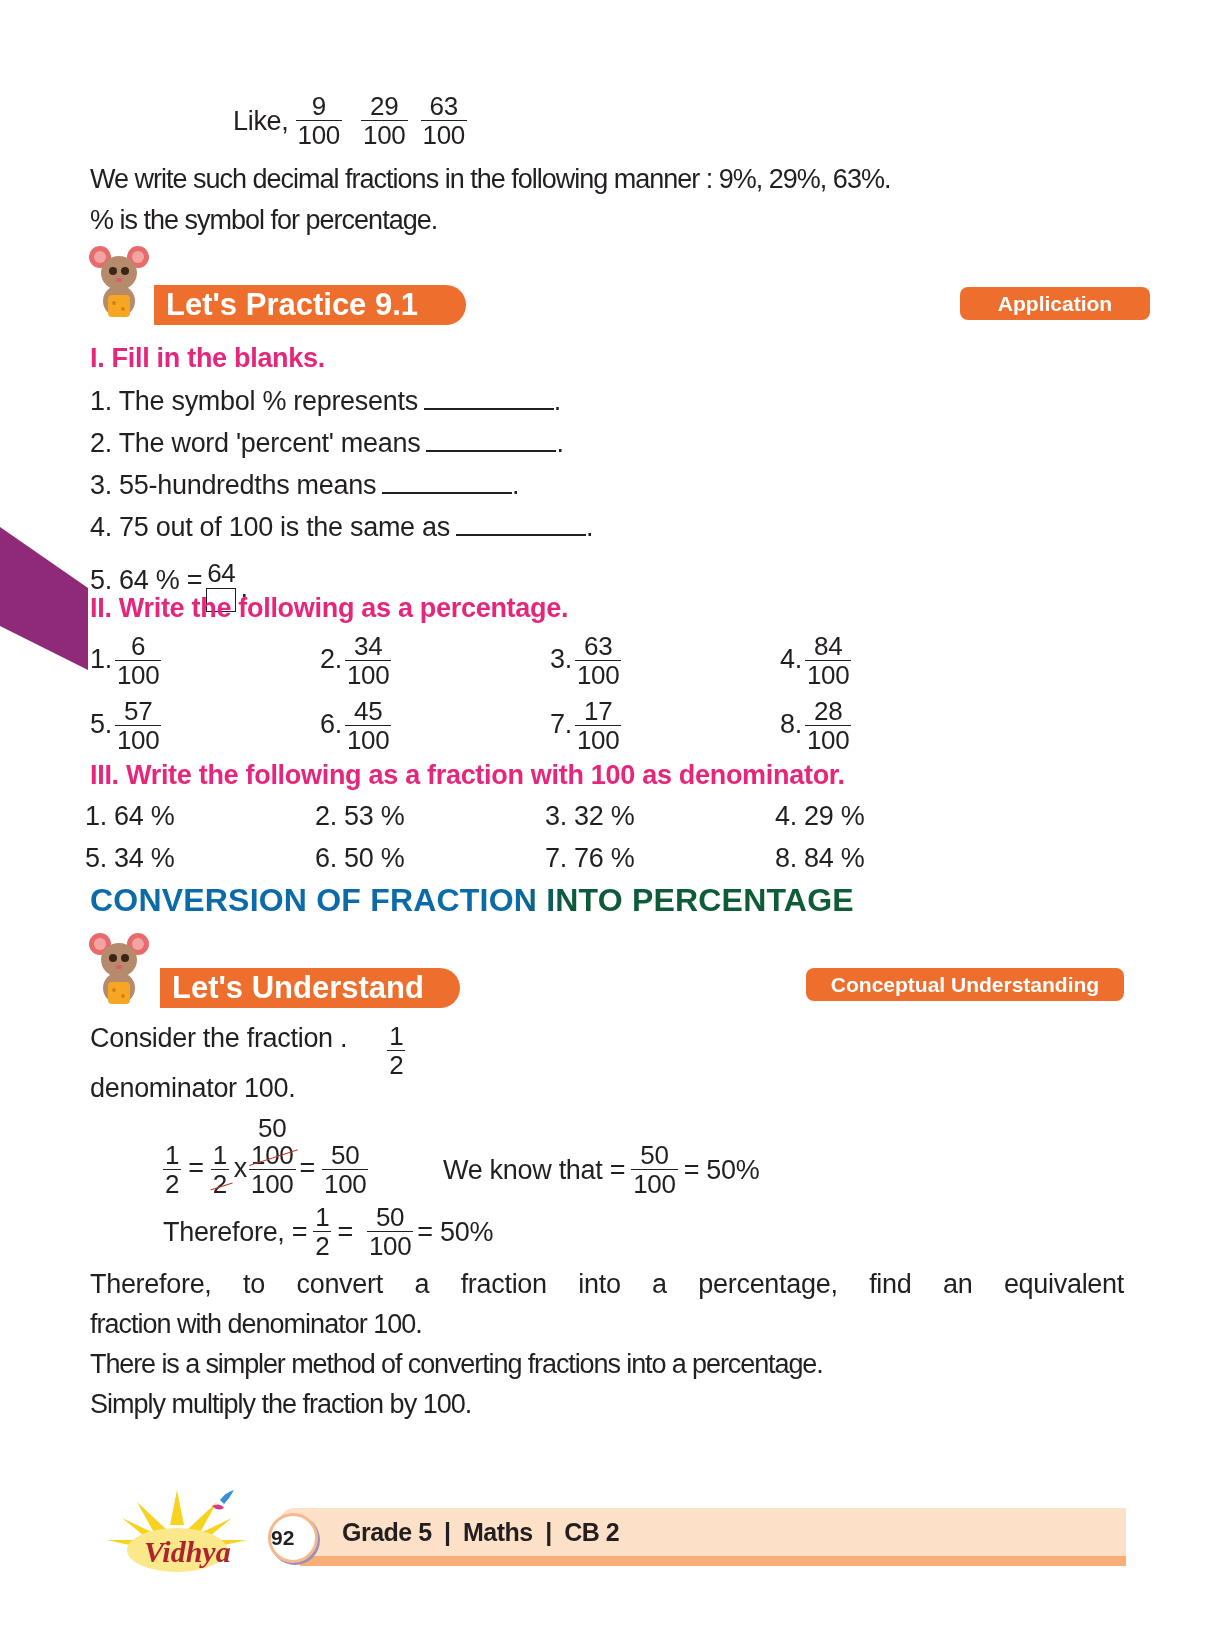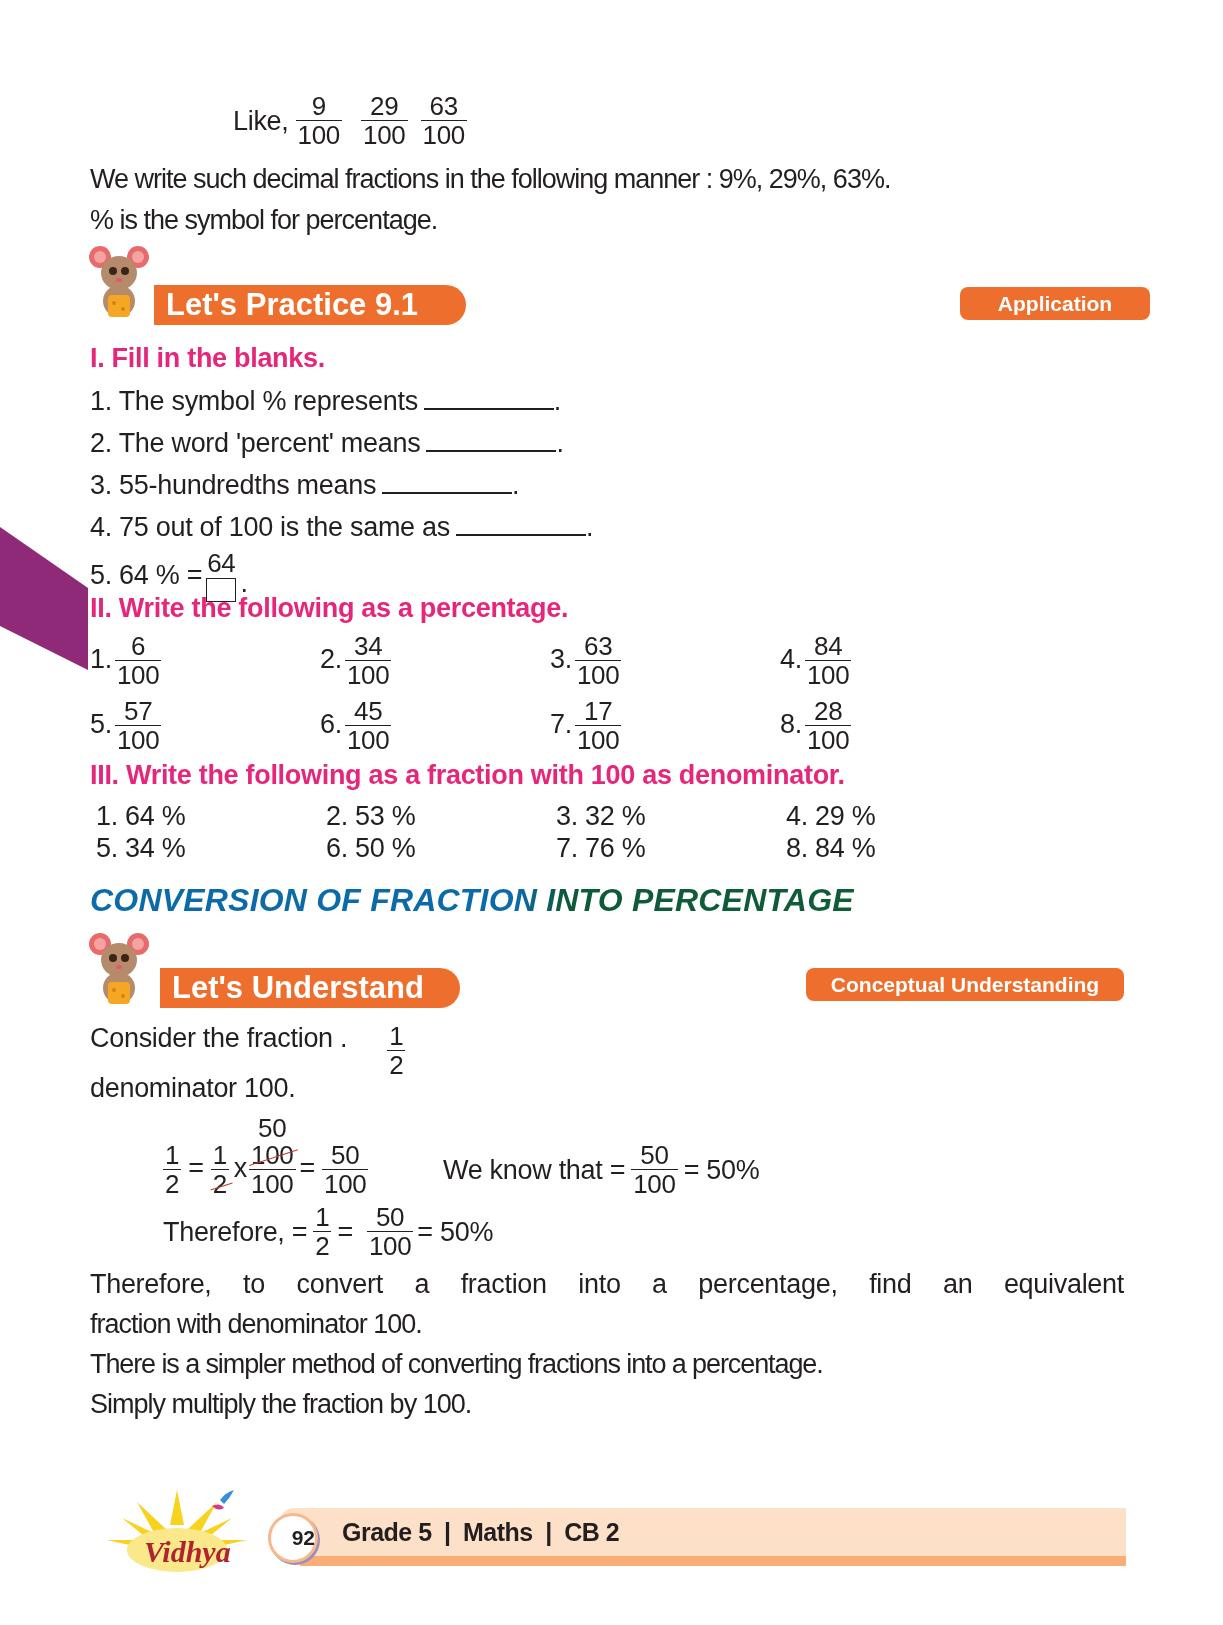--- a/index.html
+++ b/index.html
@@ -11,21 +11,21 @@
   .frac .num { padding:0 2px; }
   .frac .den { border-top:1.6px solid #231f20; padding:0 2px; }
   .pink { color:#e5267b; font-weight:bold; font-size:27px; letter-spacing:-0.3px; }
   .blank { display:inline-block; width:130px; border-bottom:2px solid #231f20; margin-left:6px; height:22px; }
   .banner { background:#ee6f2d; color:#fff; font-weight:bold; font-size:31px; border-radius:0 22px 22px 0; height:40px; line-height:40px; padding-left:12px; }
   .badge { background:#ee6f2d; color:#fff; font-weight:bold; font-size:21px; border-radius:8px; height:33px; line-height:33px; text-align:center; }
   .mouse { width:62px; height:78px; }
   .grid4 { display:grid; grid-template-columns:230px 230px 230px 230px; }
   .heading-grad { font-weight:bold; font-size:32px; letter-spacing:0.2px;
      background:linear-gradient(90deg,#0b6aa8 0%,#0b6aa8 56%,#0d5a3a 62%,#0f5d35 100%);
-     -webkit-background-clip:text; background-clip:text; color:transparent;font-style:italic; }
+     -webkit-background-clip:text; background-clip:text; color:transparent; }
   .strike { position:relative; }
   .strike::after { content:""; position:absolute; left:-3px; right:-6px; top:55%; border-top:1.5px solid #c0392b; transform:rotate(-18deg); }
   .footer-band { background:#fde0c8; }
 </style>
 </head>
 <body>
 
 <svg class="abs" style="left:0;top:520px" width="92" height="155">
   <polygon points="0,7 88,68 88,150 0,106" fill="#8e2a77"></polygon>
 </svg>
@@ -65,21 +65,21 @@
 <div class="abs banner" style="left:154px;top:285px;width:300px">Let's Practice 9.1</div>
 <div class="abs badge" style="left:960px;top:287px;width:190px">Application</div>
 
 <div class="abs pink" style="left:90px;top:343px">I. Fill in the blanks.</div>
 <div class="abs txt" style="left:90px;top:385px"><span>1. The symbol % represents</span><span class="blank"></span>.</div>
 <div class="abs txt" style="left:90px;top:427px"><span>2. The word 'percent' means</span><span class="blank"></span>.</div>
 <div class="abs txt" style="left:90px;top:469px"><span>3. 55-hundredths means</span><span class="blank"></span>.</div>
 <div class="abs txt" style="left:90px;top:511px"><span>4. 75 out of 100 is the same as</span><span class="blank"></span>.</div>
 <div class="abs txt" style="left:90px;top:540px;display:flex;align-items:center;">
   <span style="margin-top:7px">5. 64 % =</span>
-  <span class="frac" style="margin-top:9px">
+  <span class="frac" style="margin-top:19px">
       <span class="num">64</span>
       <span class="den" style="width:28px;height:22px;border:1.6px solid #231f20;padding:0;margin-top:1px"></span>
     </span>
   <span style="margin-top:24px">.</span>
 </div>
 
 <div class="abs pink" style="left:90px;top:593px">II. Write the following as a percentage.</div>
 <div class="abs grid4" style="left:90px;top:632px;row-gap:8px">
   <div class="txt"><span>1.</span><span class="frac">
         <span class="num">6</span>
@@ -109,21 +109,21 @@
         <span class="num">17</span>
         <span class="den">100</span>
       </span></div>
   <div class="txt"><span>8.</span><span class="frac">
         <span class="num">28</span>
         <span class="den">100</span>
       </span></div>
 </div>
 
 <div class="abs pink" style="left:90px;top:760px">III. Write the following as a fraction with 100 as denominator.</div>
-<div class="abs grid4" style="left:96px;top:800px;">
+<div class="abs grid4" style="left:85px;top:800px;row-gap:10px">
   <div class="txt">1. 64 %</div>
   <div class="txt">2. 53 %</div>
   <div class="txt">3. 32 %</div>
   <div class="txt">4. 29 %</div>
   <div class="txt">5. 34 %</div>
   <div class="txt">6. 50 %</div>
   <div class="txt">7. 76 %</div>
   <div class="txt">8. 84 %</div>
 </div>
 
@@ -217,21 +217,21 @@
     <polygon points="15,60 62,60 60,70"></polygon>
       <polygon points="155,60 110,70 108,60"></polygon>
     <polygon points="30,38 68,56 62,64"></polygon>
       <polygon points="140,38 108,64 102,56"></polygon>
   </g>
   <ellipse cx="85" cy="70" rx="50" ry="22" fill="#fbe88a"></ellipse>
   <path d="M128,20 q6,-8 14,-10 q-4,8 -10,14 z" fill="#3a8fd8"></path>
   <path d="M120,26 q8,-4 12,2 q-6,4 -12,-2 z" fill="#d43a8c"></path>
   <text x="52" y="82" font-family="Liberation Serif, serif" font-style="italic" font-weight="bold" font-size="30" fill="#b0232e">Vidhya</text>
 </svg>
-<div class="abs" style="left:268px;top:1513px;width:44px;height:44px;border-radius:50%;background:#fff;border:3px solid #f6b88c;box-shadow:2px 2px 0 #9a8fb8;display:flex;align-items:center;justify-content:flex-end;font-weight:bold;font-size:21px;">
+<div class="abs" style="left:268px;top:1513px;width:44px;height:44px;border-radius:50%;background:#fff;border:3px solid #f6b88c;box-shadow:2px 2px 0 #9a8fb8;display:flex;align-items:center;justify-content:flex-start;font-weight:bold;font-size:21px;">
   <span>92</span>
 </div>
 <div class="abs" style="left:342px;top:1515px;font-weight:bold;font-size:25px;line-height:34px;letter-spacing:-0.5px;white-space:nowrap;">
   <span>Grade 5</span>
   <span style="margin:0 6px">|</span>
   <span>Maths</span>
   <span style="margin:0 6px">|</span>
   <span>CB 2</span>
 </div>
 

